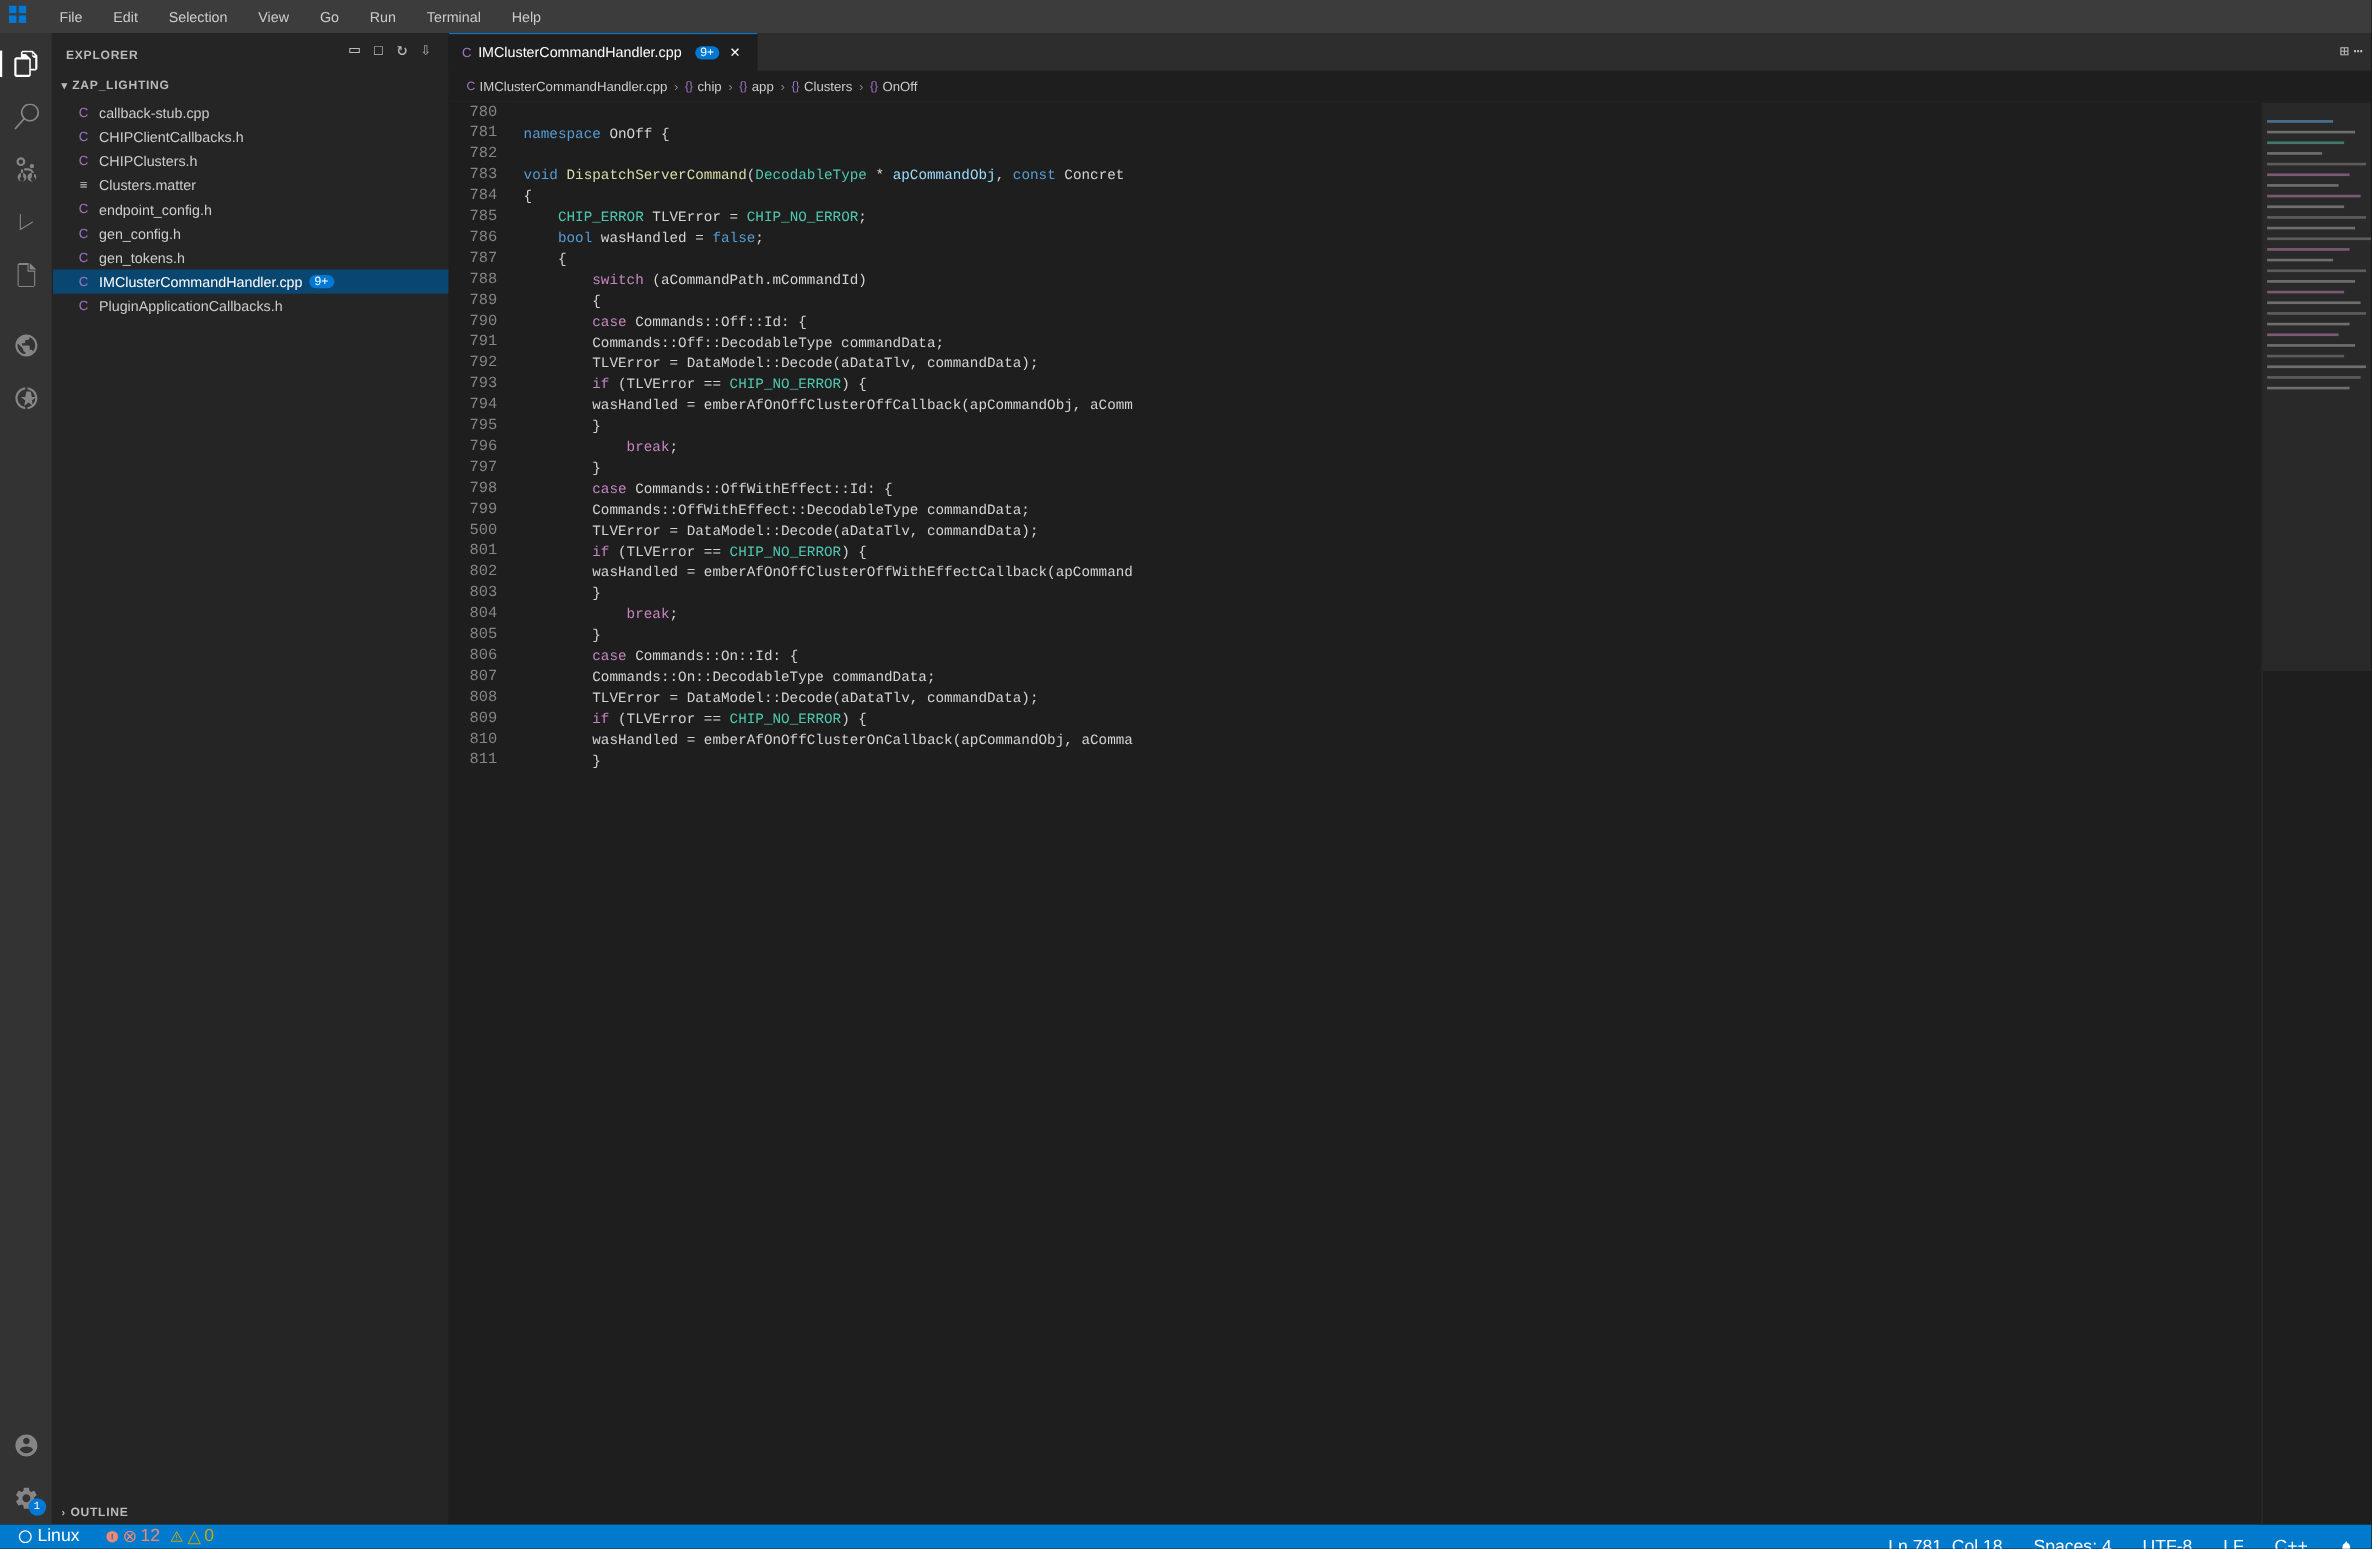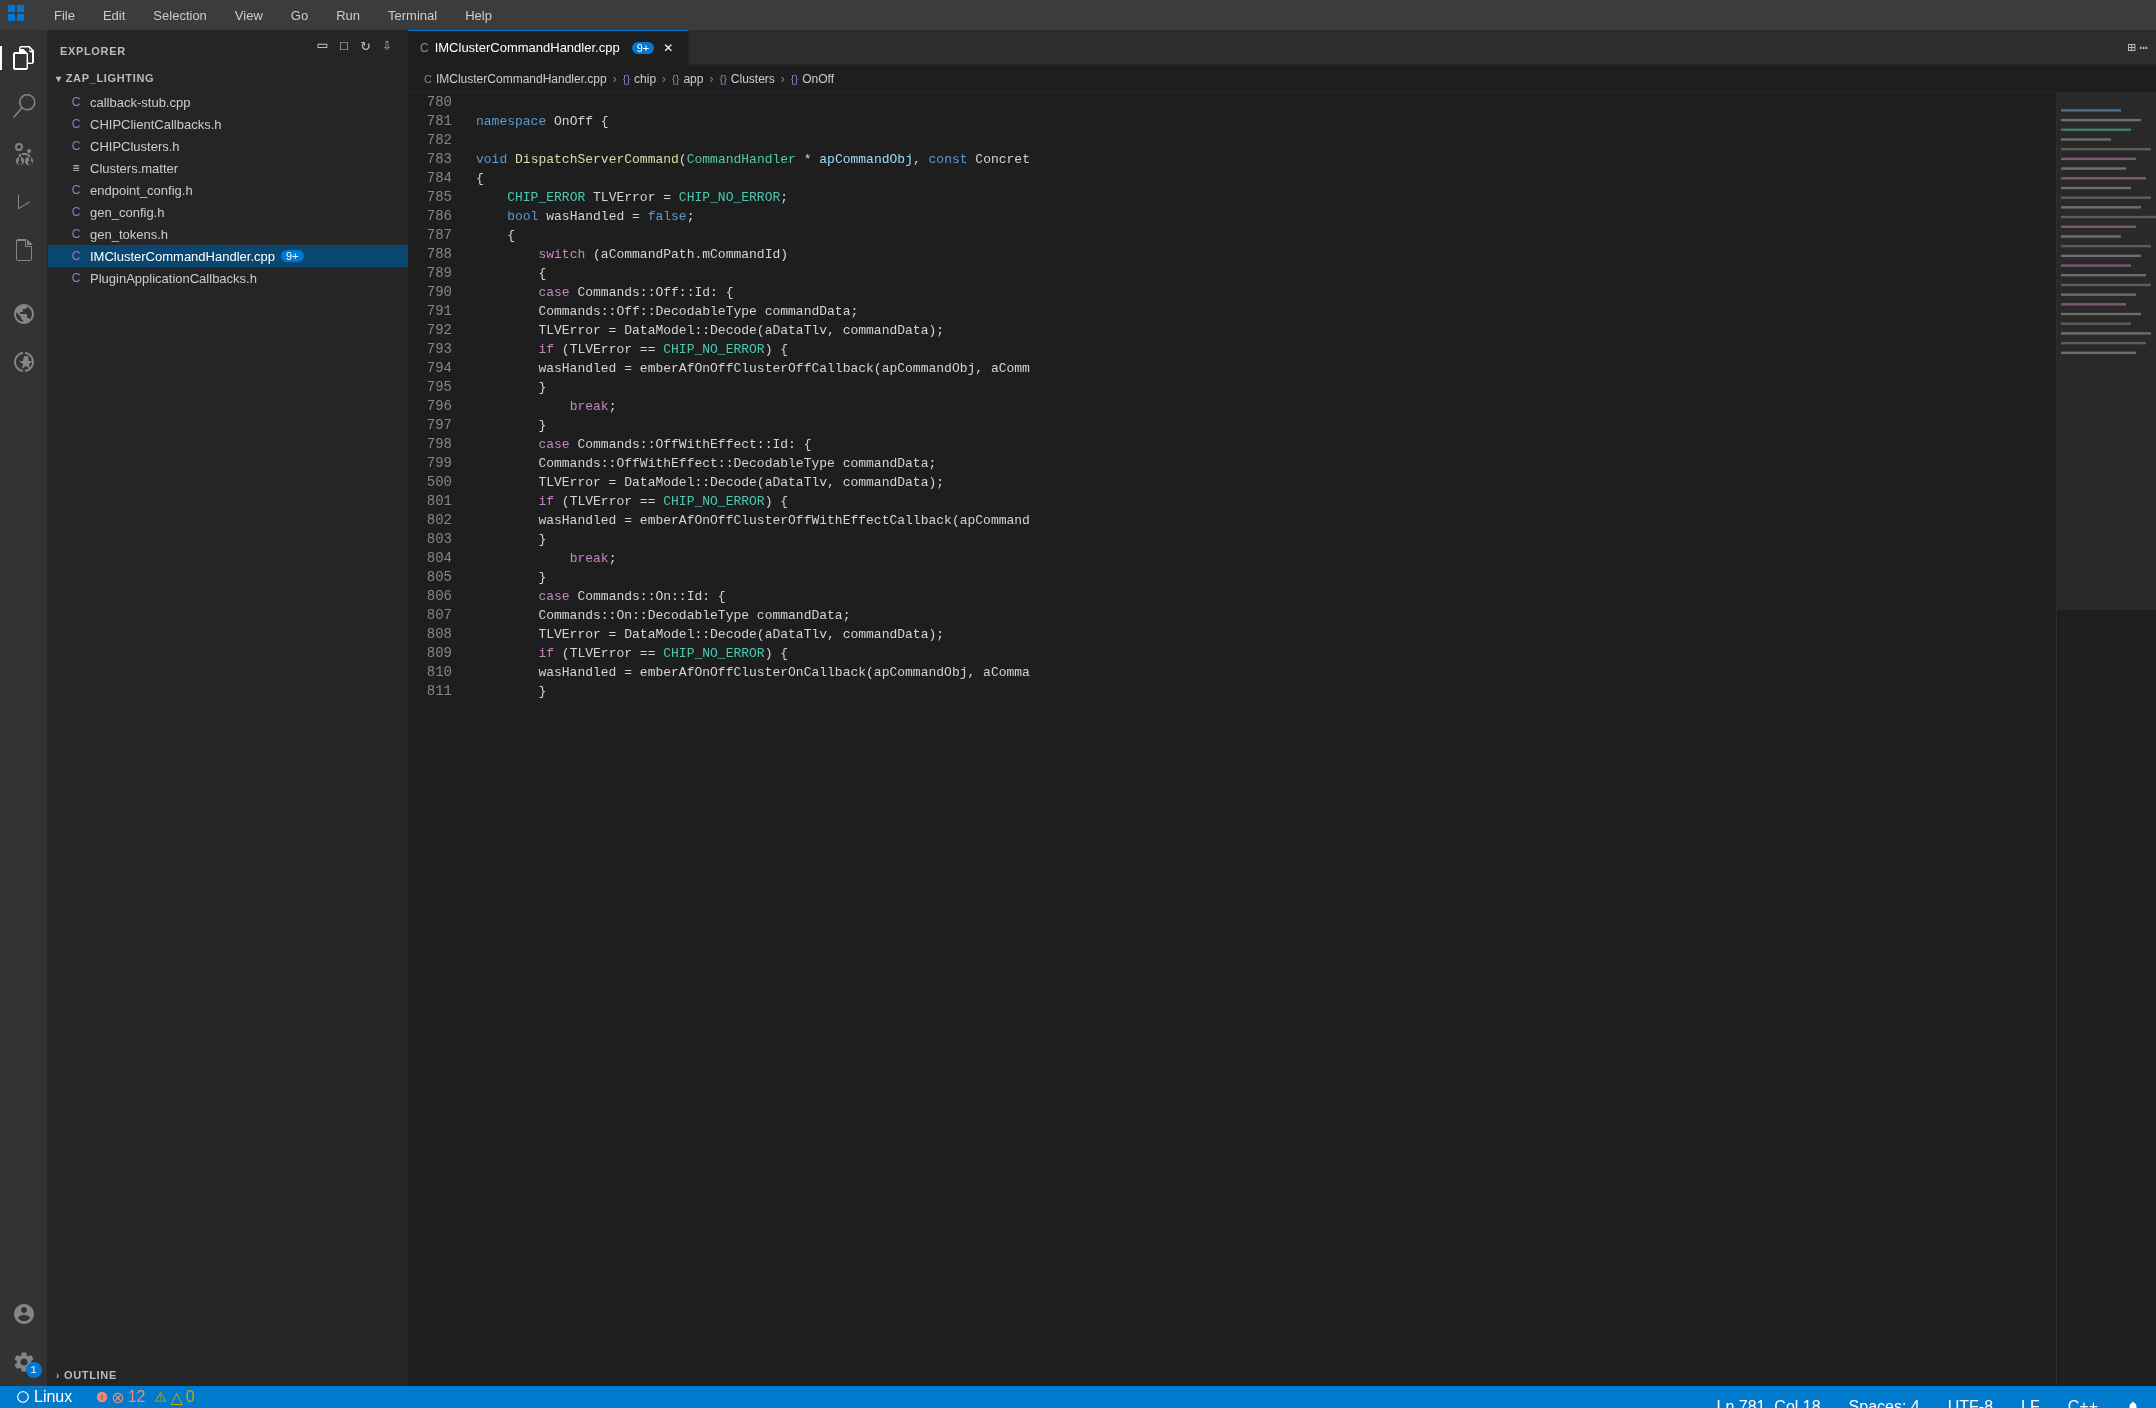--- a/index.html
+++ b/index.html
@@ -588,21 +588,21 @@
         <div class="line-num">808</div>
         <div class="line-num">809</div>
         <div class="line-num">810</div>
         <div class="line-num">811</div>
       </div>
 
       <div class="code-content">
         <div class="code-line">&nbsp;</div>
         <div class="code-line"><span class="kw">namespace</span> <span style="color:#d4d4d4">OnOff {</span></div>
         <div class="code-line">&nbsp;</div>
-        <div class="code-line"><span class="kw">void</span> <span class="fn">DispatchServerCommand</span><span class="punct">(</span><span class="type">CommandHandler</span> <span class="op">* </span><span class="var">apCommandObj</span><span class="punct">, </span><span class="kw">const</span><span class="punct"> Concret</span></div>
+        <div class="code-line"><span class="kw">void</span> <span class="fn">DispatchServerCommand</span><span class="punct">(</span><span class="type">DecodableType</span> <span class="op">* </span><span class="var">apCommandObj</span><span class="punct">, </span><span class="kw">const</span><span class="punct"> Concret</span></div>
         <div class="code-line"><span class="punct">{</span></div>
         <div class="code-line"><span style="color:#d4d4d4">&nbsp;&nbsp;&nbsp;&nbsp;</span><span class="type">CHIP_ERROR</span><span class="punct"> TLVError = </span><span class="type">CHIP_NO_ERROR</span><span class="punct">;</span></div>
         <div class="code-line"><span style="color:#d4d4d4">&nbsp;&nbsp;&nbsp;&nbsp;</span><span class="bool">bool</span><span class="punct"> wasHandled = </span><span class="bool">false</span><span class="punct">;</span></div>
         <div class="code-line"><span class="punct">&nbsp;&nbsp;&nbsp;&nbsp;{</span></div>
         <div class="code-line"><span style="color:#d4d4d4">&nbsp;&nbsp;&nbsp;&nbsp;&nbsp;&nbsp;&nbsp;&nbsp;</span><span class="kw2">switch</span><span class="punct"> (aCommandPath.mCommandId)</span></div>
         <div class="code-line"><span class="punct">&nbsp;&nbsp;&nbsp;&nbsp;&nbsp;&nbsp;&nbsp;&nbsp;{</span></div>
         <div class="code-line"><span style="color:#d4d4d4">&nbsp;&nbsp;&nbsp;&nbsp;&nbsp;&nbsp;&nbsp;&nbsp;</span><span class="kw2">case</span><span class="punct"> Commands::Off::Id: {</span></div>
         <div class="code-line"><span style="color:#d4d4d4">&nbsp;&nbsp;&nbsp;&nbsp;&nbsp;&nbsp;&nbsp;&nbsp;Commands::Off::DecodableType commandData;</span></div>
         <div class="code-line"><span style="color:#d4d4d4">&nbsp;&nbsp;&nbsp;&nbsp;&nbsp;&nbsp;&nbsp;&nbsp;TLVError = DataModel::Decode(aDataTlv, commandData);</span></div>
         <div class="code-line"><span style="color:#d4d4d4">&nbsp;&nbsp;&nbsp;&nbsp;&nbsp;&nbsp;&nbsp;&nbsp;</span><span class="kw2">if</span><span class="punct"> (TLVError == </span><span class="type">CHIP_NO_ERROR</span><span class="punct">) {</span></div>

